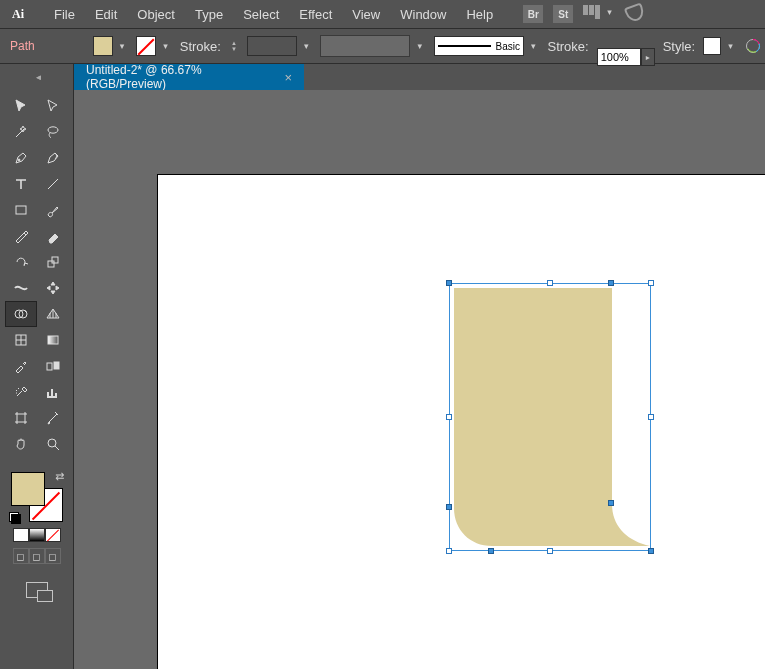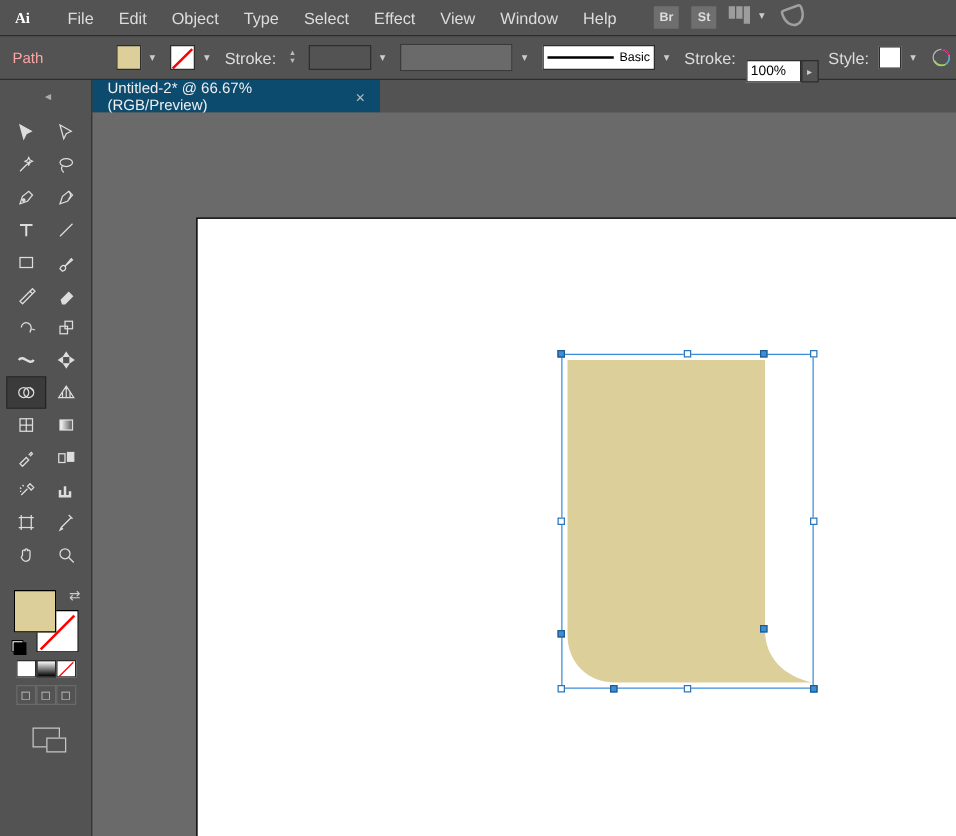--- a/index.html
+++ b/index.html
@@ -34,21 +34,21 @@
   .opacity-field { display: flex; align-items: flex-start; height: 20px; margin-top: 24px; }
   .opacity-field .val { width: 44px; height: 18px; background: #fff; color: #000; font-size: 11px; display: flex; align-items: center; padding-left: 3px; border: 1px solid #2d2d2d; }
   .opacity-field .arrow { width: 14px; height: 18px; background: #535353; border: 1px solid #2d2d2d; display: flex; align-items: center; justify-content: center; font-size: 8px; color: #ccc; }
   .style-sw { width: 18px; height: 18px; background: #fff; border: 1px solid #2d2d2d; }
   .doc-setup { margin-left: auto; margin-right: 8px; width: 18px; height: 18px; border-radius: 50%; display:flex;align-items:center;justify-content:center;}
   .doc-setup svg{width:16px;height:16px;}
   
   .tab-strip { height: 26px; display: flex; align-items: stretch; background: #535353; }
   .panel-stub { width: 74px; display: flex; align-items: center; justify-content: center; background: #535353; border-right: 1px solid #2d2d2d; }
   .panel-stub .grip { font-size: 9px; letter-spacing: -4px; color: #aaa; }
-  .doc-tab { display: flex; align-items: center; background: #0c4a6e; padding: 0 12px; font-size: 12px; color: #eee; gap: 10px; max-width: 230px; }
+  .doc-tab { display: flex; align-items: center; background: #0369a1; padding: 0 12px; font-size: 12px; color: #eee; gap: 10px; max-width: 230px; }
   .doc-tab .close { font-size: 13px; color: #bbb; cursor: default; }
   
   .main { display: flex; height: calc(669px - 28px - 36px - 26px); }
   .toolbox { width: 74px; background: #535353; border-right: 1px solid #2d2d2d; padding-top: 4px; display: flex; flex-direction: column; align-items: center; }
   .tool-grid { display: grid; grid-template-columns: 30px 30px; gap: 2px 2px; }
   .tool { width: 30px; height: 24px; display: flex; align-items: center; justify-content: center; color: #ddd; }
   .tool.sel { background: #3b3b3b; outline: 1px solid #222; }
   .tool svg { width: 16px; height: 16px; stroke: currentColor; fill: currentColor; }
   .color-block { margin-top: 14px; width: 56px; height: 54px; position: relative; }
   .color-block .fillc { position: absolute; top: 2px; left: 2px; width: 34px; height: 34px; background: #dccf9a; border: 1px solid #000; }

